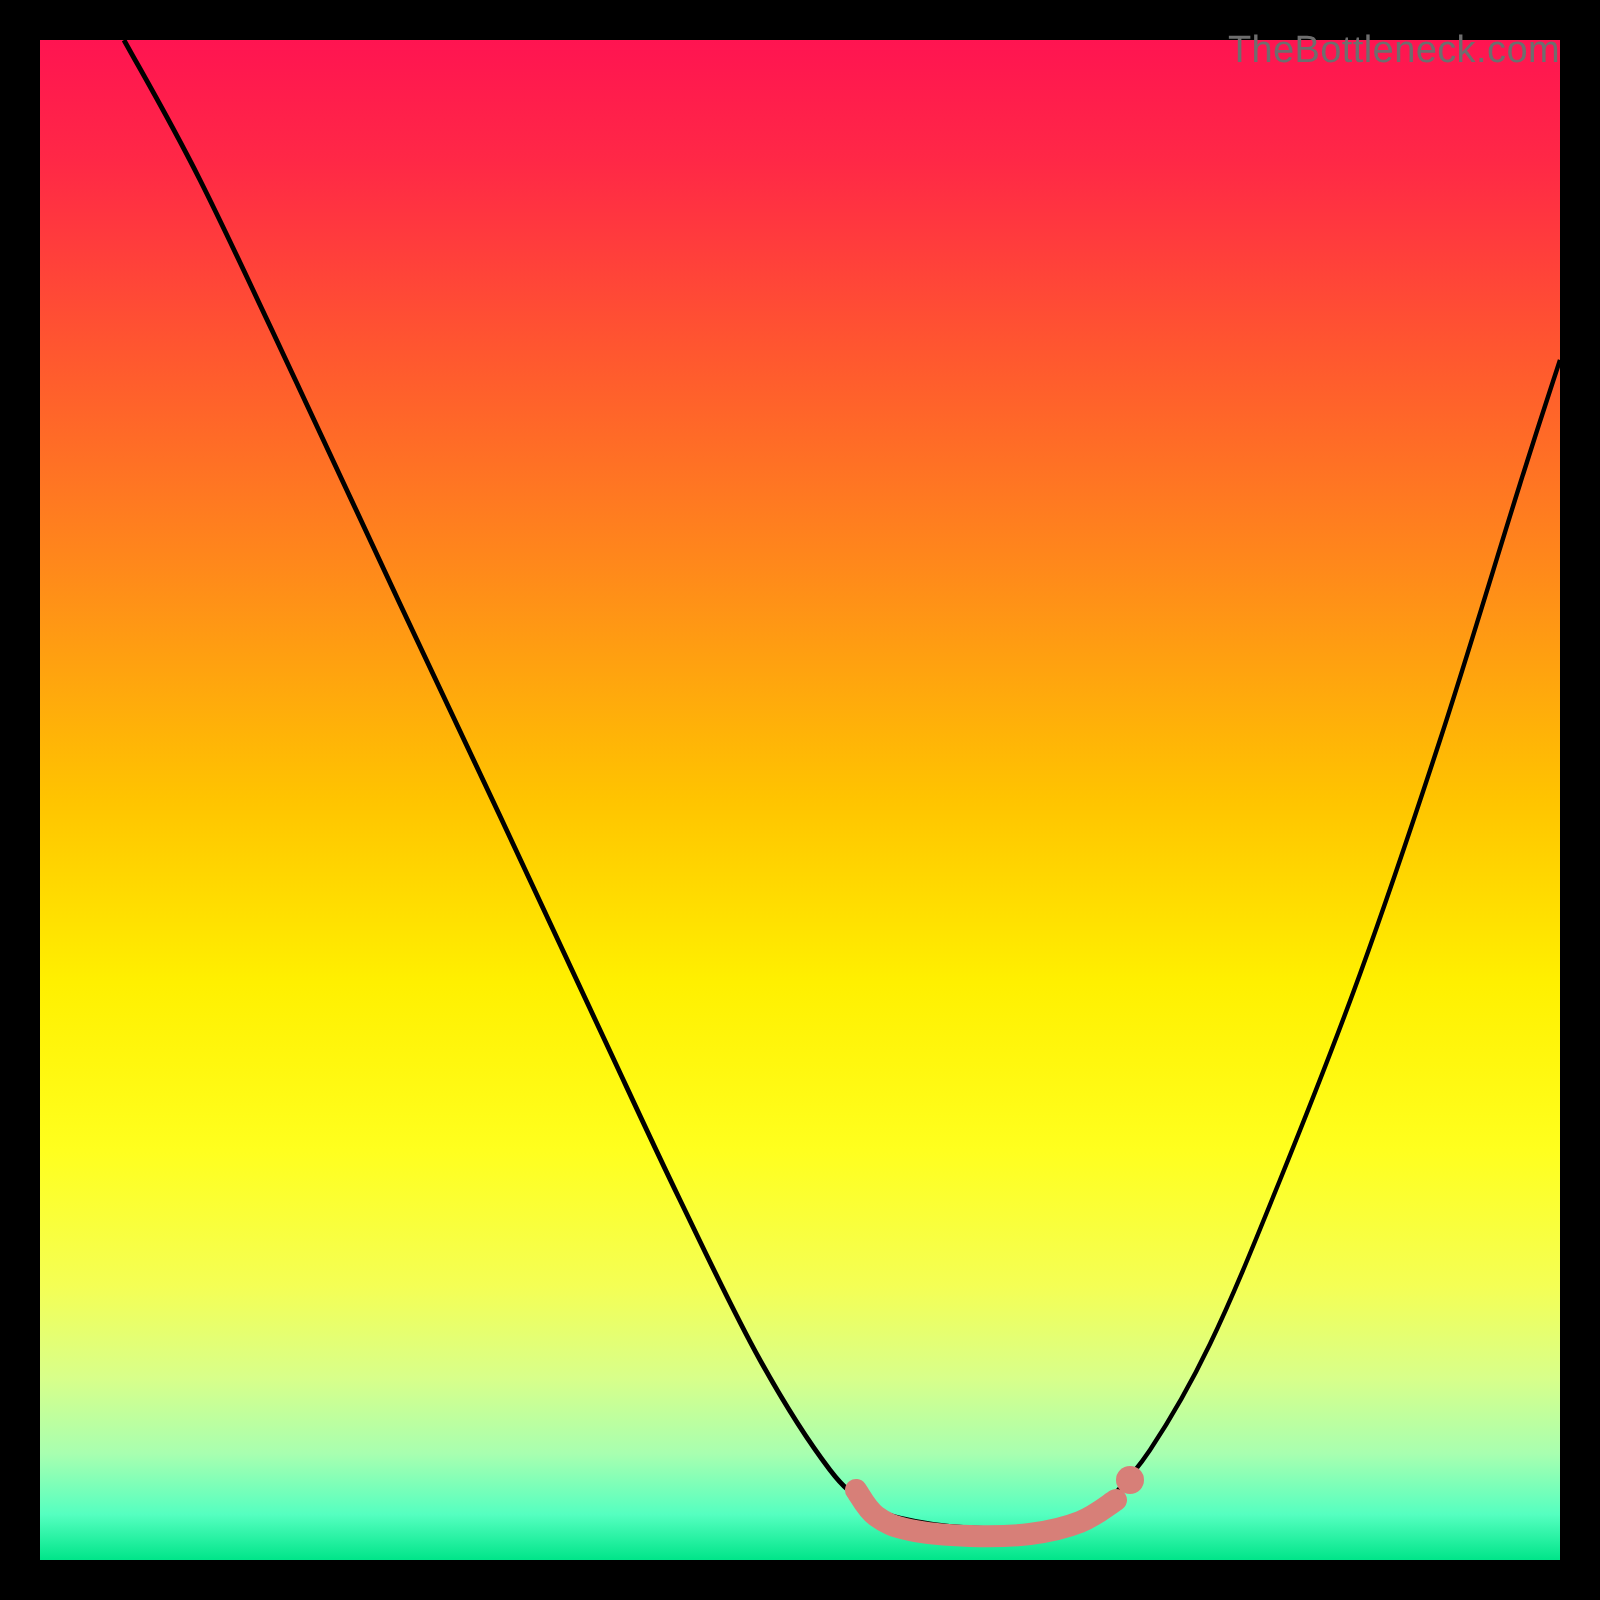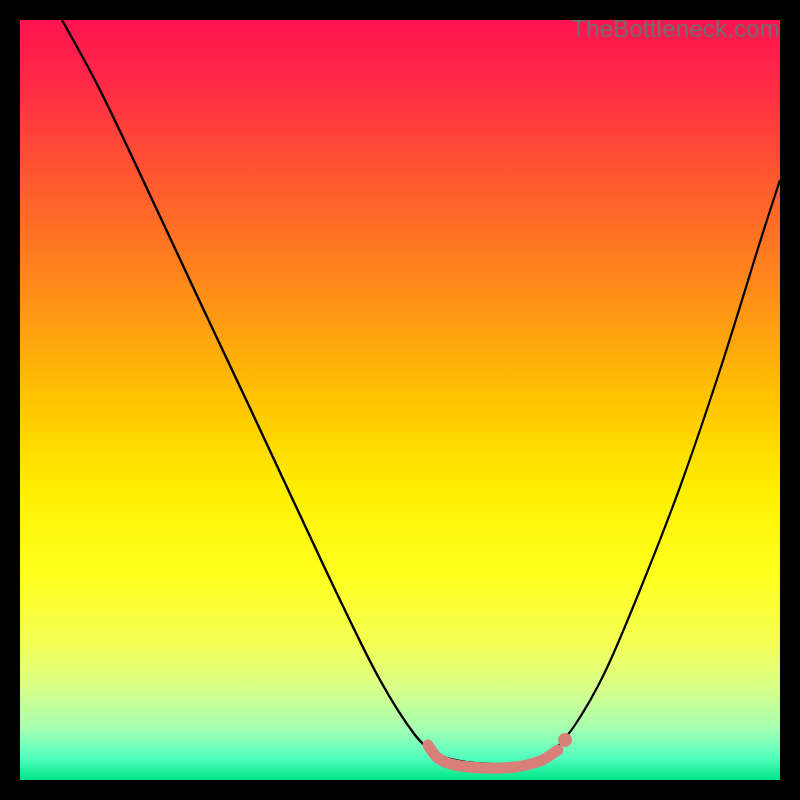--- a/index.html
+++ b/index.html
@@ -25,21 +25,21 @@
     top: 10px;
     width: 760px;
     height: 760px;
     
   }
   .watermark {
     position: absolute;
     top: 15px;
     right: 20px;
     color: #6e6e6e;
-    font-size: 24px;
+    font-size: 19px;
     letter-spacing: 0.2px;
     font-weight: 400;
   }
   svg {
     position: absolute;
     left: 0;
     top: 0;
   }
 </style>
 </head>

